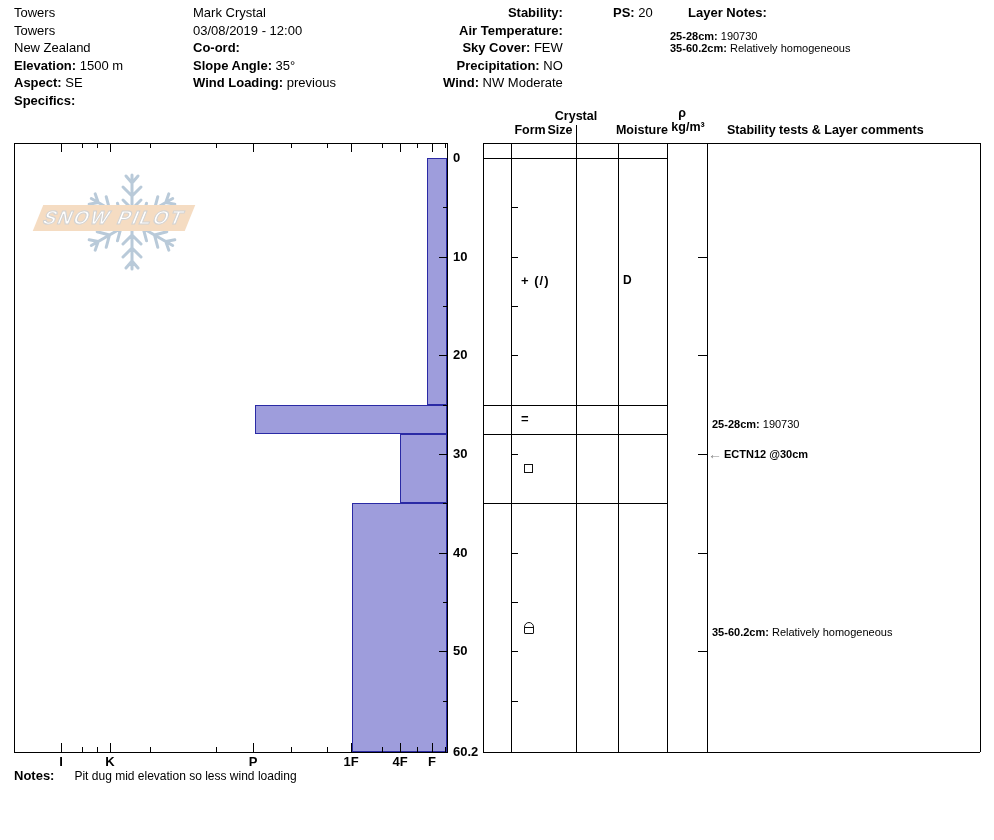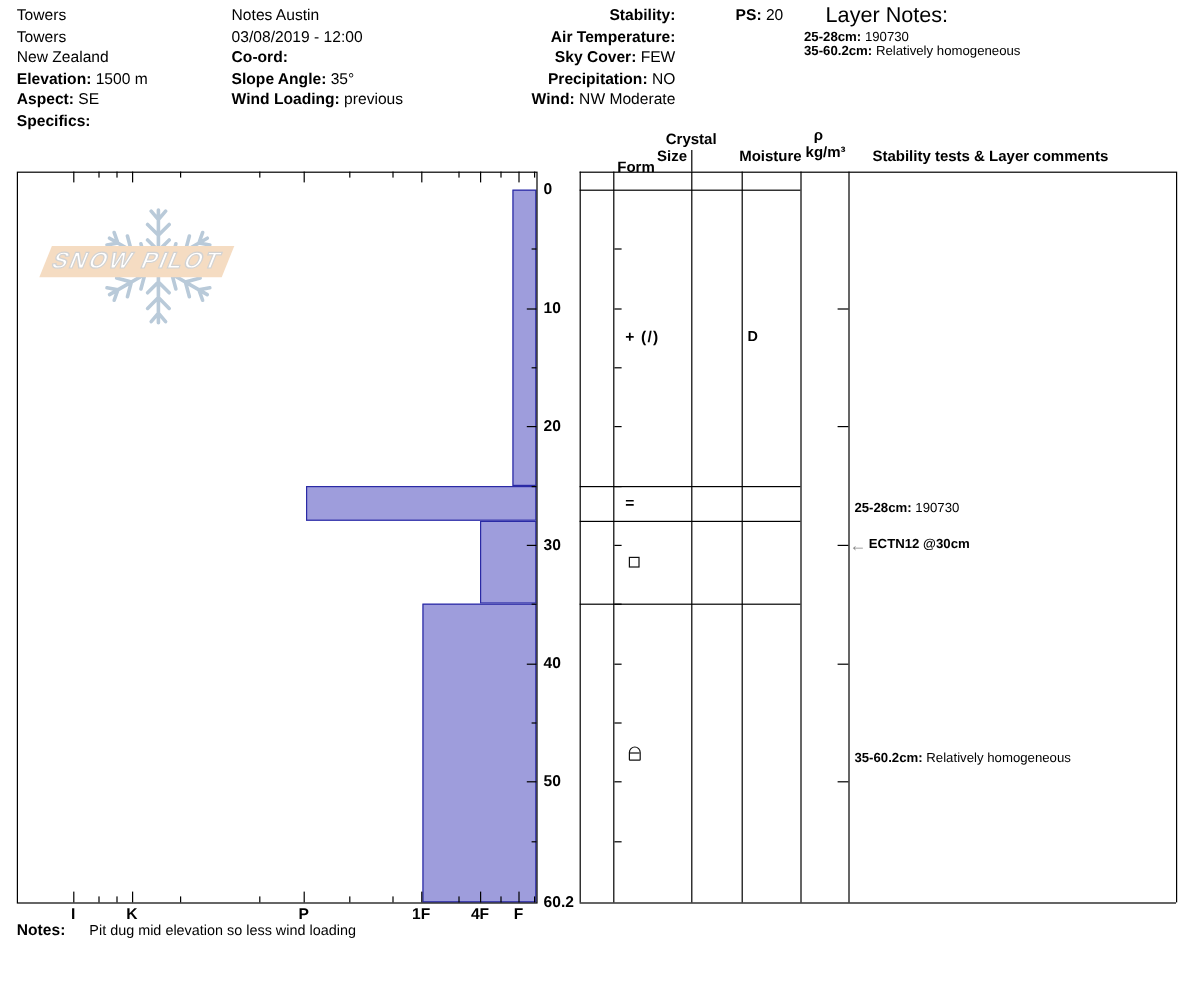--- a/index.html
+++ b/index.html
@@ -4,21 +4,21 @@
 <style>
   html,body{margin:0;padding:0;background:#fff;}
   .page{position:relative;width:994px;height:840px;background:#fff;overflow:hidden;
         font-family:"Liberation Sans",sans-serif;color:#000;}
   .hline{position:absolute;height:1px;background:#000;z-index:3;}
   .vline{position:absolute;width:1px;background:#000;z-index:3;}
   .tick{position:absolute;background:#000;z-index:4;}
   .hdrcol{position:absolute;top:4px;font-size:13px;line-height:17.6px;white-space:nowrap;}
   .hdrcol b{font-weight:bold;}
   .lnotes{position:absolute;left:670px;top:4px;font-size:11px;line-height:12.6px;white-space:nowrap;}
-  .lnotes .lntitle{font-size:18px;font-weight:normal;margin-left:18px;line-height:17.6px;margin-bottom:3px;}
+  .lnotes .lntitle{font-size:13px;font-weight:bold;margin-left:18px;line-height:17.6px;margin-bottom:8px;}
   .colhead{position:absolute;font-size:12.5px;font-weight:bold;white-space:nowrap;z-index:5;}
   .centered{transform:translateX(-50%);}
   .depthlab{position:absolute;left:453px;font-size:13px;font-weight:bold;z-index:5;}
   .hardlab{position:absolute;top:754px;font-size:13px;font-weight:bold;transform:translateX(-50%);z-index:5;}
   .bar{position:absolute;box-sizing:border-box;z-index:1;}
   #chart-frame{position:absolute;left:14px;top:143px;width:434px;height:610px;
                border:1px solid #000;box-sizing:border-box;z-index:2;pointer-events:none;}
   .formsym{position:absolute;font-size:13px;font-weight:600;letter-spacing:1px;z-index:5;white-space:nowrap;}
   .moist{position:absolute;font-size:12px;font-weight:600;z-index:5;}
   .sqsym{position:absolute;width:9px;height:9px;border:1.3px solid #111;box-sizing:border-box;z-index:5;}
@@ -46,21 +46,21 @@
   <div id="hdr">
       <div class="hdrcol" style="left: 14px;">
         <div>Towers</div>
         <div>Towers</div>
         <div>New Zealand</div>
         <div><b>Elevation:</b> 1500 m</div>
         <div><b>Aspect:</b> SE</div>
         <div><b>Specifics:</b></div>
       </div>
       <div class="hdrcol" style="left: 193px;">
-        <div>Notes Austin</div>
+        <div>Mark Crystal</div>
         <div>03/08/2019 - 12:00</div>
         <div><b>Co-ord:</b></div>
         <div><b>Slope Angle:</b> 35°</div>
         <div><b>Wind Loading:</b> previous</div>
       </div>
       <div class="hdrcol" style="left: 443px; text-align: right;">
         <div><b>Stability:</b></div>
         <div><b>Air Temperature:</b></div>
         <div><b>Sky Cover:</b> FEW</div>
         <div><b>Precipitation:</b> NO</div>
@@ -149,21 +149,21 @@
       <div class="depthlab" style="top: 347.342px;">20</div>
       <div class="depthlab" style="top: 446.013px;">30</div>
       <div class="depthlab" style="top: 544.684px;">40</div>
       <div class="depthlab" style="top: 643.355px;">50</div>
       <div class="depthlab" style="top: 744px;">60.2</div>
     </div>
   <div id="chart-frame"></div>
 
   <div id="grid">
     <div class="colhead centered" style="left:576px;top:109px;">Crystal</div>
-    <div class="colhead centered" style="left:530px;top:132px;">Form</div>
+    <div class="colhead centered" style="left:530px;top:123px;">Form</div>
     <div class="colhead centered" style="left:560px;top:123px;">Size</div>
     <div class="colhead centered" style="left:642px;top:123px;">Moisture</div>
     <div class="colhead centered" style="left:682px;top:106px;">ρ</div>
     <div class="colhead centered" style="left:688px;top:120px;">kg/m³</div>
     <div class="colhead" style="left:727px;top:123px;">Stability tests &amp; Layer comments</div>
   <div class="vline" style="left: 483px; top: 143px; height: 609px;"></div>
       <div class="vline" style="left: 511px; top: 143px; height: 609px;"></div>
       <div class="vline" style="left: 576px; top: 143px; height: 609px;"></div>
       <div class="vline" style="left: 618px; top: 143px; height: 609px;"></div>
       <div class="vline" style="left: 667px; top: 143px; height: 609px;"></div>

